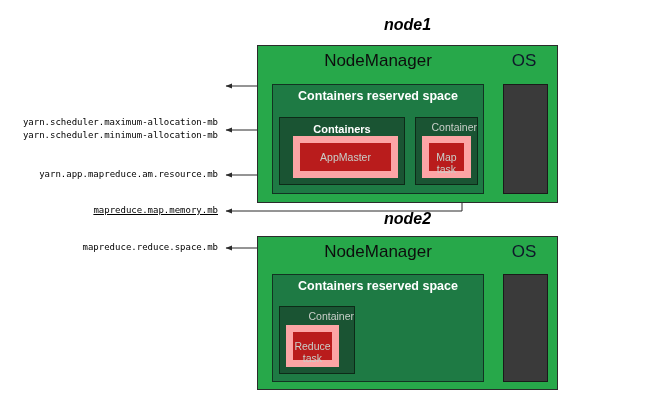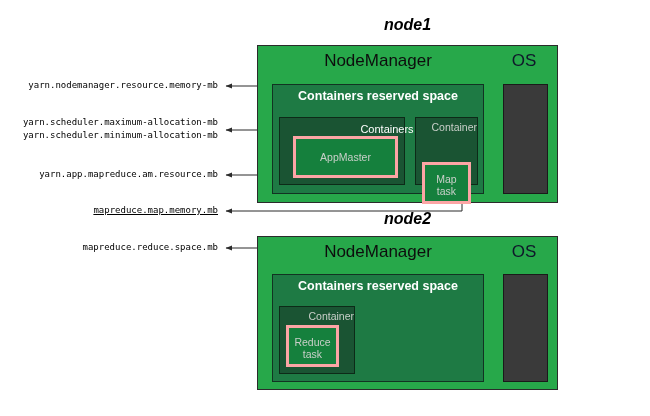--- a/index.html
+++ b/index.html
@@ -40,22 +40,22 @@
   }
   .lvl-reserved {       
     background: #1e7a44;
     border: 1px solid #123322;
   }
   .lvl-containers {     
     background: #1a5433;
     border: 1px solid #0d2a18;
   }
   .lvl-task {           
-    background: #15803d;
-    border: 3px solid #fca5a5;
+    background: #b91c1c;
+    border: 7px solid #fca5a5;
   }
   .lvl-os {             
     background: #3a3a3a;
     border: 1px solid #1a1a1a;
   }
 
   
   .cap {
     position: absolute;
     width: 100%;
@@ -77,23 +77,22 @@
   .cap-reserved {
     top: 4px;
     font-size: 12.5px;
     font-weight: bold;
     color: #ffffff;
     text-align: center;
   }
   .cap-containers-b {
     top: 5px;
     font-size: 11px;
-    font-weight: normal;
+    font-weight: bold;
     color: #ffffff;
-    padding-left: 45px;
   }
   .cap-container-r {
     top: 3px;
     font-size: 10.5px;
     font-weight: normal;
     color: #c9cfc9;
     text-align: right;
   }
   .cap-task {
     top: 50%;
@@ -146,21 +145,20 @@
 
     <path d="M279,130 L226,130" fill="none" stroke="#2b2b2b" stroke-width="1" marker-end="url(#arrowhead)"></path>
 
     <path d="M293,175 L226,175" fill="none" stroke="#2b2b2b" stroke-width="1" marker-end="url(#arrowhead)"></path>
 
     <path d="M462,186 L462,211 L226,211" fill="none" stroke="#2b2b2b" stroke-width="1" marker-end="url(#arrowhead)"></path>
 
     <path d="M290,331 L290,248 L226,248" fill="none" stroke="#2b2b2b" stroke-width="1" marker-end="url(#arrowhead)"></path>
   </svg>
 
-  <div class="prop-label" style="right:432px; top:80px;">yarn.nodemanager.resource.memory-mb</div>
 
   <div class="prop-label" style="right:432px; top:117px;">yarn.scheduler.maximum-allocation-mb</div>
 
   <div class="prop-label" style="right:432px; top:130px;">yarn.scheduler.minimum-allocation-mb</div>
 
   <div class="prop-label" style="right:432px; top:169px;">yarn.app.mapreduce.am.resource.mb</div>
 
   <div class="prop-label" style="right:432px; top:205px;text-decoration:underline;">mapreduce.map.memory.mb</div>
 
   <div class="prop-label" style="right:432px; top:242px;">mapreduce.reduce.space.mb</div>
@@ -185,21 +183,21 @@
   </div>
 
   <div class="box lvl-task" style="left:293px; top:136px; width:105px; height:42px;">
     <div class="cap cap-task-1l">AppMaster</div>
   </div>
 
   <div class="box lvl-containers" style="left:415px; top:117px; width:63px; height:68px;">
     <div class="cap cap-container-r">Container</div>
   </div>
 
-  <div class="box lvl-task" style="left:422px; top:136px; width:49px; height:42px;margin-top:26px;">
+  <div class="box lvl-task" style="left:422px; top:136px; width:49px; height:42px;">
     <div class="cap cap-task" style="top:8px; transform:none;">
       <span>Map</span><br>
       <span>task</span>
     </div>
   </div>
 
   <div class="node-title" style="left:257px; top:210px; width:301px;">node2</div>
 
   <div class="box lvl-node" style="left:257px; top:236px; width:301px; height:154px;">
 

